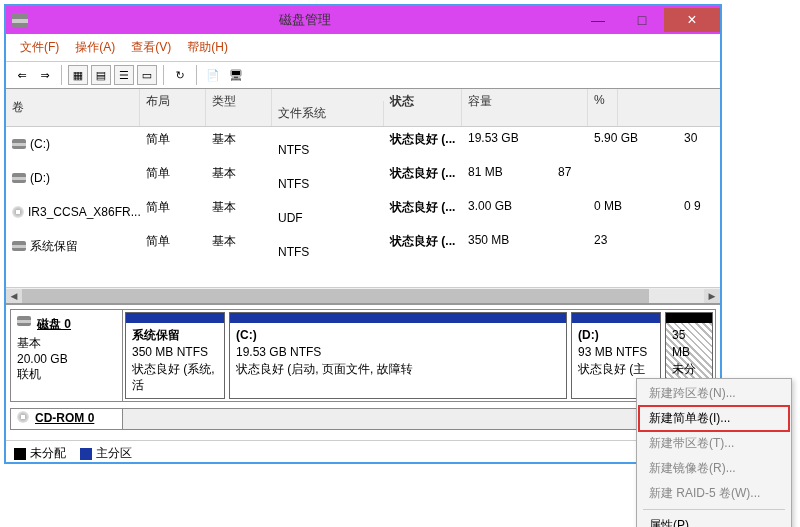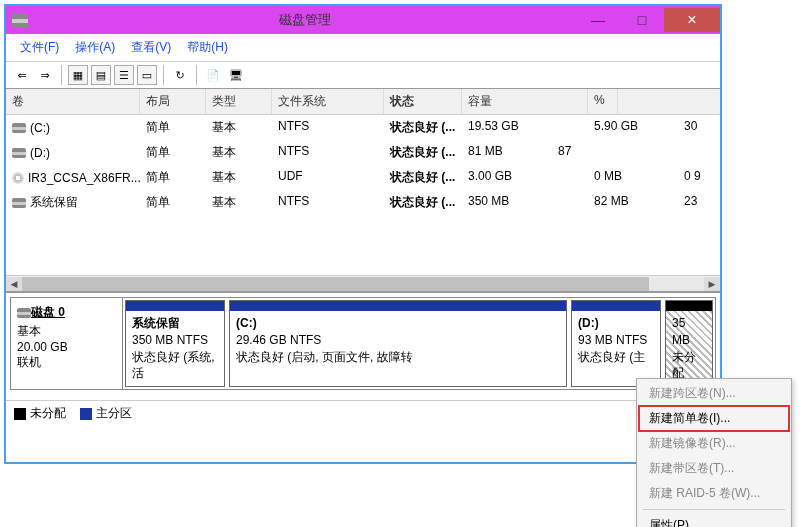--- a/index.html
+++ b/index.html
@@ -5,50 +5,50 @@
 * { box-sizing: border-box; margin: 0; padding: 0; }
 body { font-family: "Microsoft YaHei", "SimSun", sans-serif; font-size: 12px; background: #fff; position: relative; width: 800px; height: 527px; overflow: hidden; }
 .window { border: 2px solid #4a9de8; background: #fff; width: 718px; height: 460px; margin: 4px 0 0 4px; position: relative; }
 .titlebar { display: flex; align-items: center; height: 28px; background: #d946ef; }
 .titlebar-icon { width: 16px; height: 14px; margin: 0 6px; background: linear-gradient(#888 40%, #ccc 40% 70%, #888 70%); border-radius: 2px; }
 .titlebar-title { flex: 1; text-align: center; font-size: 13px; color: #333; }
 .winbtns { display: flex; }
 .winbtn { width: 44px; height: 24px; display: flex; align-items: center; justify-content: center; font-size: 14px; color: #333; }
 .winbtn.close { background: #c75050; color: #fff; width: 56px; font-size: 16px; }
 .menubar { display: flex; padding: 3px 6px; border-bottom: 1px solid #ccc; }
-.menuitem { padding: 2px 8px; color: #1d4ed8; }
+.menuitem { padding: 2px 8px; color: #c2410c; }
 .toolbar { display: flex; align-items: center; padding: 3px 6px; gap: 3px; border-bottom: 1px solid #999; }
 .tbtn { width: 20px; height: 20px; border: 1px solid #aaa; background: #f4f4f4; display: flex; align-items: center; justify-content: center; font-size: 11px; }
 .tbtn.nbord { border: none; background: transparent; }
 .tbsplit { width: 1px; height: 20px; background: #bbb; margin: 0 3px; }
 .table-hdr { display: flex; background: #f0f0f0; border-bottom: 1px solid #ccc; }
 .table-hdr > div { padding: 4px 6px; border-right: 1px solid #ddd; color: #333; font-size: 12px; }
 .tbody { }
 .trow { display: flex; padding: 2px 0; }
 .trow > div { padding: 2px 6px; white-space: nowrap; overflow: hidden; text-overflow: ellipsis; }
 .c-vol { width: 134px; display: flex; align-items: center; gap: 4px; }
 .c-layout { width: 66px; }
 .c-type { width: 66px; }
-.c-fs { width: 112px; }
+.c-fs { width: 112px; margin-top: 12px; }
 .c-status { width: 78px; font-weight: bold; }
 .c-cap { width: 126px; }
 .c-free { width: 90px; }
 .c-pct { width: 30px; }
 .vicon { width: 14px; height: 10px; background: linear-gradient(#888 40%, #ccc 40% 70%, #888 70%); border-radius: 2px; flex-shrink: 0; }
 .vicon.cd { border-radius: 50%; width: 12px; height: 12px; background: radial-gradient(circle, #fff 25%, #bbb 30%, #eaeaea 75%, #888 80%); }
 .list-area { height: 160px; overflow: hidden; }
 .hscroll { display: flex; align-items: center; height: 16px; background: #f0f0f0; border-top: 1px solid #ccc; }
 .harrow { width: 16px; height: 14px; background: #dcdcdc; display: flex; align-items: center; justify-content: center; font-size: 9px; color: #555; }
 .htrack { flex: 1; height: 14px; background: #e8e8e8; position: relative; }
 .hthumb { position: absolute; left: 0; top: 0; height: 14px; width: 92%; background: #c0c0c0; }
 .disk-pane { border-top: 2px solid #999; padding: 4px; }
 .disk-row { display: flex; border: 1px solid #888; margin-bottom: 6px; }
 .disk-info { width: 112px; padding: 6px; border-right: 1px solid #888; }
 .disk-info .dname { font-weight: bold; }
-.disk-info .dicon { display: flex; align-items: center; margin-bottom: 2px; text-decoration: underline; }
+.disk-info .dicon { display: flex; align-items: flex-start; gap: 6px; margin-bottom: 2px; text-decoration: underline; }
 .disk-vols { flex: 1; display: flex; }
 .volbox { border: 1px solid #666; margin: 2px; padding: 0; display: flex; flex-direction: column; }
 .volbox .vtop { height: 10px; background: #1936a3; }
 .volbox .vbody { padding: 4px 6px; font-size: 12px; line-height: 1.4; }
 .volbox .vname { font-weight: bold; }
 .volbox.unalloc .vtop { background: #000; }
 .volbox.unalloc .vbody { background: repeating-linear-gradient(45deg, #fff, #fff 3px, #bbb 3px, #bbb 5px); }
 .cdrow .disk-vols { background: #eee; }
 .legend { display: flex; gap: 14px; padding: 4px 8px; align-items: center; border-top: 1px solid #ccc; }
 .legsw { width: 12px; height: 12px; display: inline-block; margin-right: 4px; vertical-align: middle; }
@@ -150,21 +150,20 @@
       <div class="trow">
         <div class="c-vol">
           <span class="vicon "></span>
           <span>系统保留</span>
         </div>
         <div class="c-layout">简单</div>
         <div class="c-type">基本</div>
         <div class="c-fs">NTFS</div>
         <div class="c-status">状态良好 (...</div>
         <div class="c-cap">350 MB</div>
-        <div class="c-free">82 MB</div>
         <div class="c-pct">23</div>
       </div>
     </div>
 
   <div class="hscroll">
     <div class="harrow">◀</div>
     <div class="htrack">
         <div class="hthumb"></div>
       </div>
     <div class="harrow">▶</div>
@@ -187,21 +186,21 @@
           <div class="vbody">
             <div class="vname">系统保留</div>
             <div>350 MB NTFS</div>
             <div>状态良好 (系统, 活</div>
           </div>
         </div>
         <div class="volbox" style="flex:1">
           <div class="vtop"></div>
           <div class="vbody">
             <div class="vname">(C:)</div>
-            <div>29.46 GB NTFS</div>
+            <div>19.53 GB NTFS</div>
             <div>状态良好 (启动, 页面文件, 故障转</div>
           </div>
         </div>
         <div class="volbox" style="width:90px">
           <div class="vtop"></div>
           <div class="vbody">
             <div class="vname">(D:)</div>
             <div>93 MB NTFS</div>
             <div>状态良好 (主</div>
           </div>
@@ -210,33 +209,42 @@
           <div class="vtop"></div>
           <div class="vbody">
             <div class="vname"></div>
             <div>35 MB</div>
             <div>未分配</div>
           </div>
         </div>
       </div>
     </div>
 
+    <div class="disk-row cdrow" style="height:22px; overflow:hidden">
+      <div class="disk-info" style="padding:2px 6px">
+        <div class="dicon">
+            <span class="vicon cd"></span>
+            <span class="dname">CD-ROM 0</span>
+          </div>
+      </div>
+      <div class="disk-vols"></div>
+    </div>
   </div>
 
   <div class="legend">
     <span><span class="legsw leg1"></span><span>未分配</span></span>
     <span><span class="legsw leg2"></span><span>主分区</span></span>
   </div>
 </div>
 
 <div class="ctxmenu">
   <div class="ctxitem">新建跨区卷(N)...</div>
   <div class="ctxitem enabled hl">新建简单卷(I)...</div>
+  <div class="ctxitem">新建带区卷(T)...</div>
   <div class="ctxitem">新建镜像卷(R)...</div>
-  <div class="ctxitem">新建带区卷(T)...</div>
   <div class="ctxitem">新建 RAID-5 卷(W)...</div>
   <div class="ctxsep"></div>
   <div class="ctxitem enabled">属性(P)</div>
 </div>
 
 <div class="watermark">
   <span class="wicon"></span>
   <span>Win8系统之家</span>
 </div>
 

